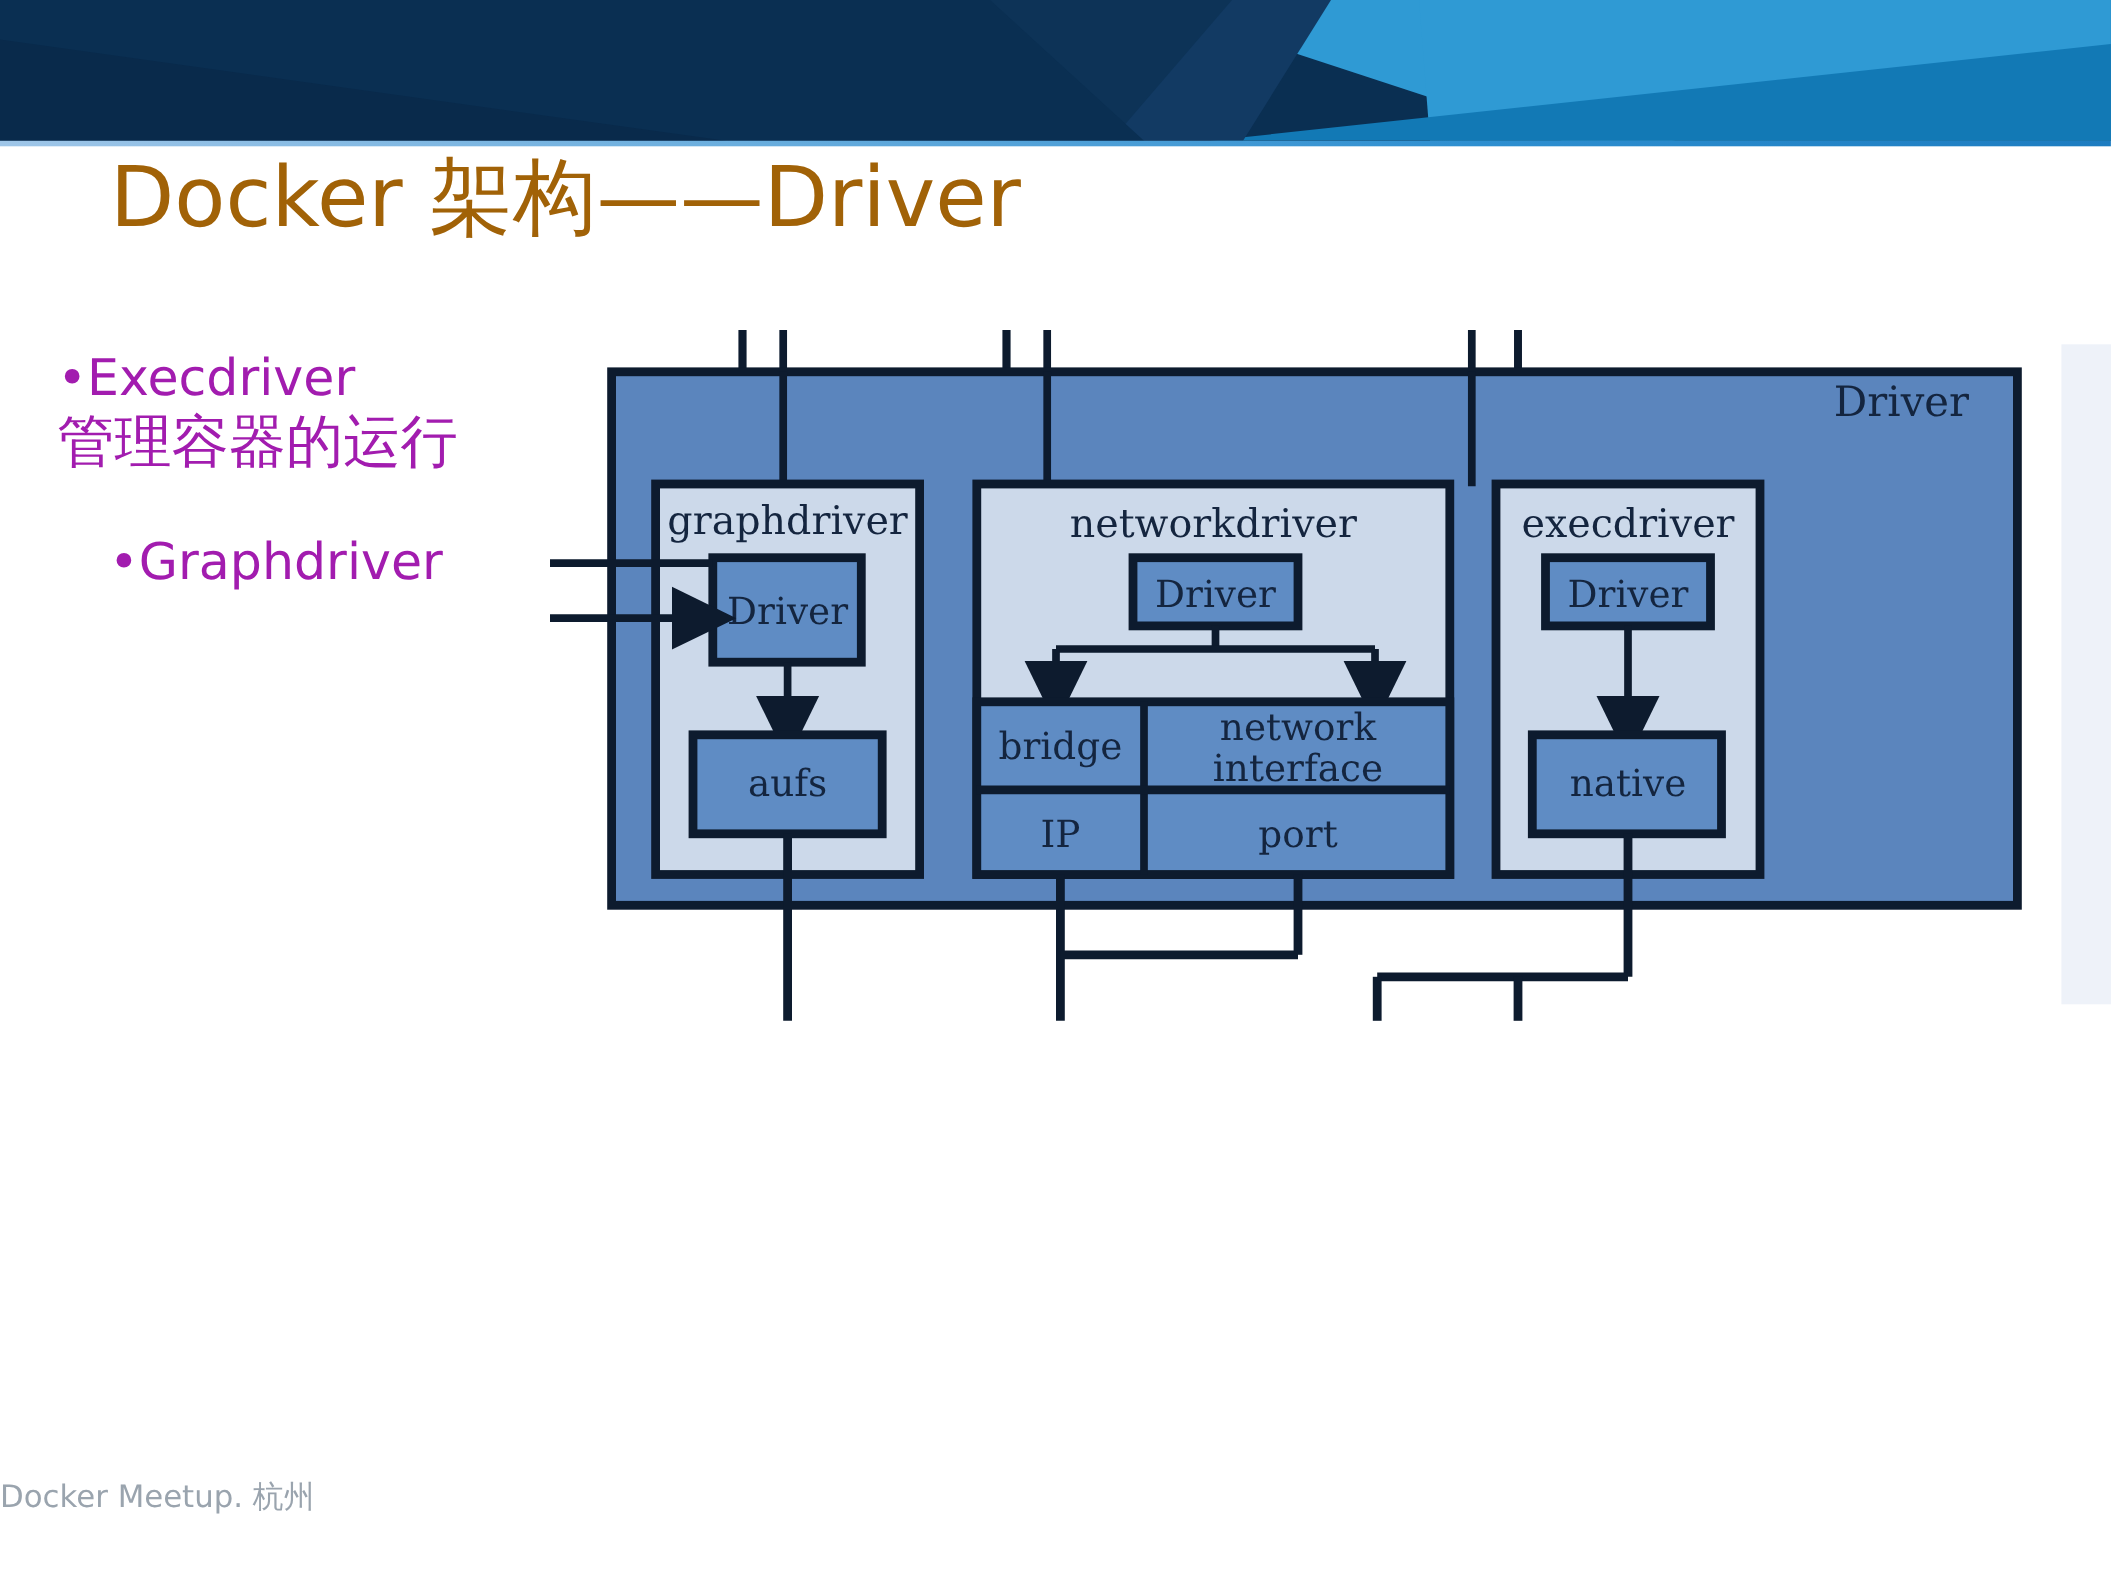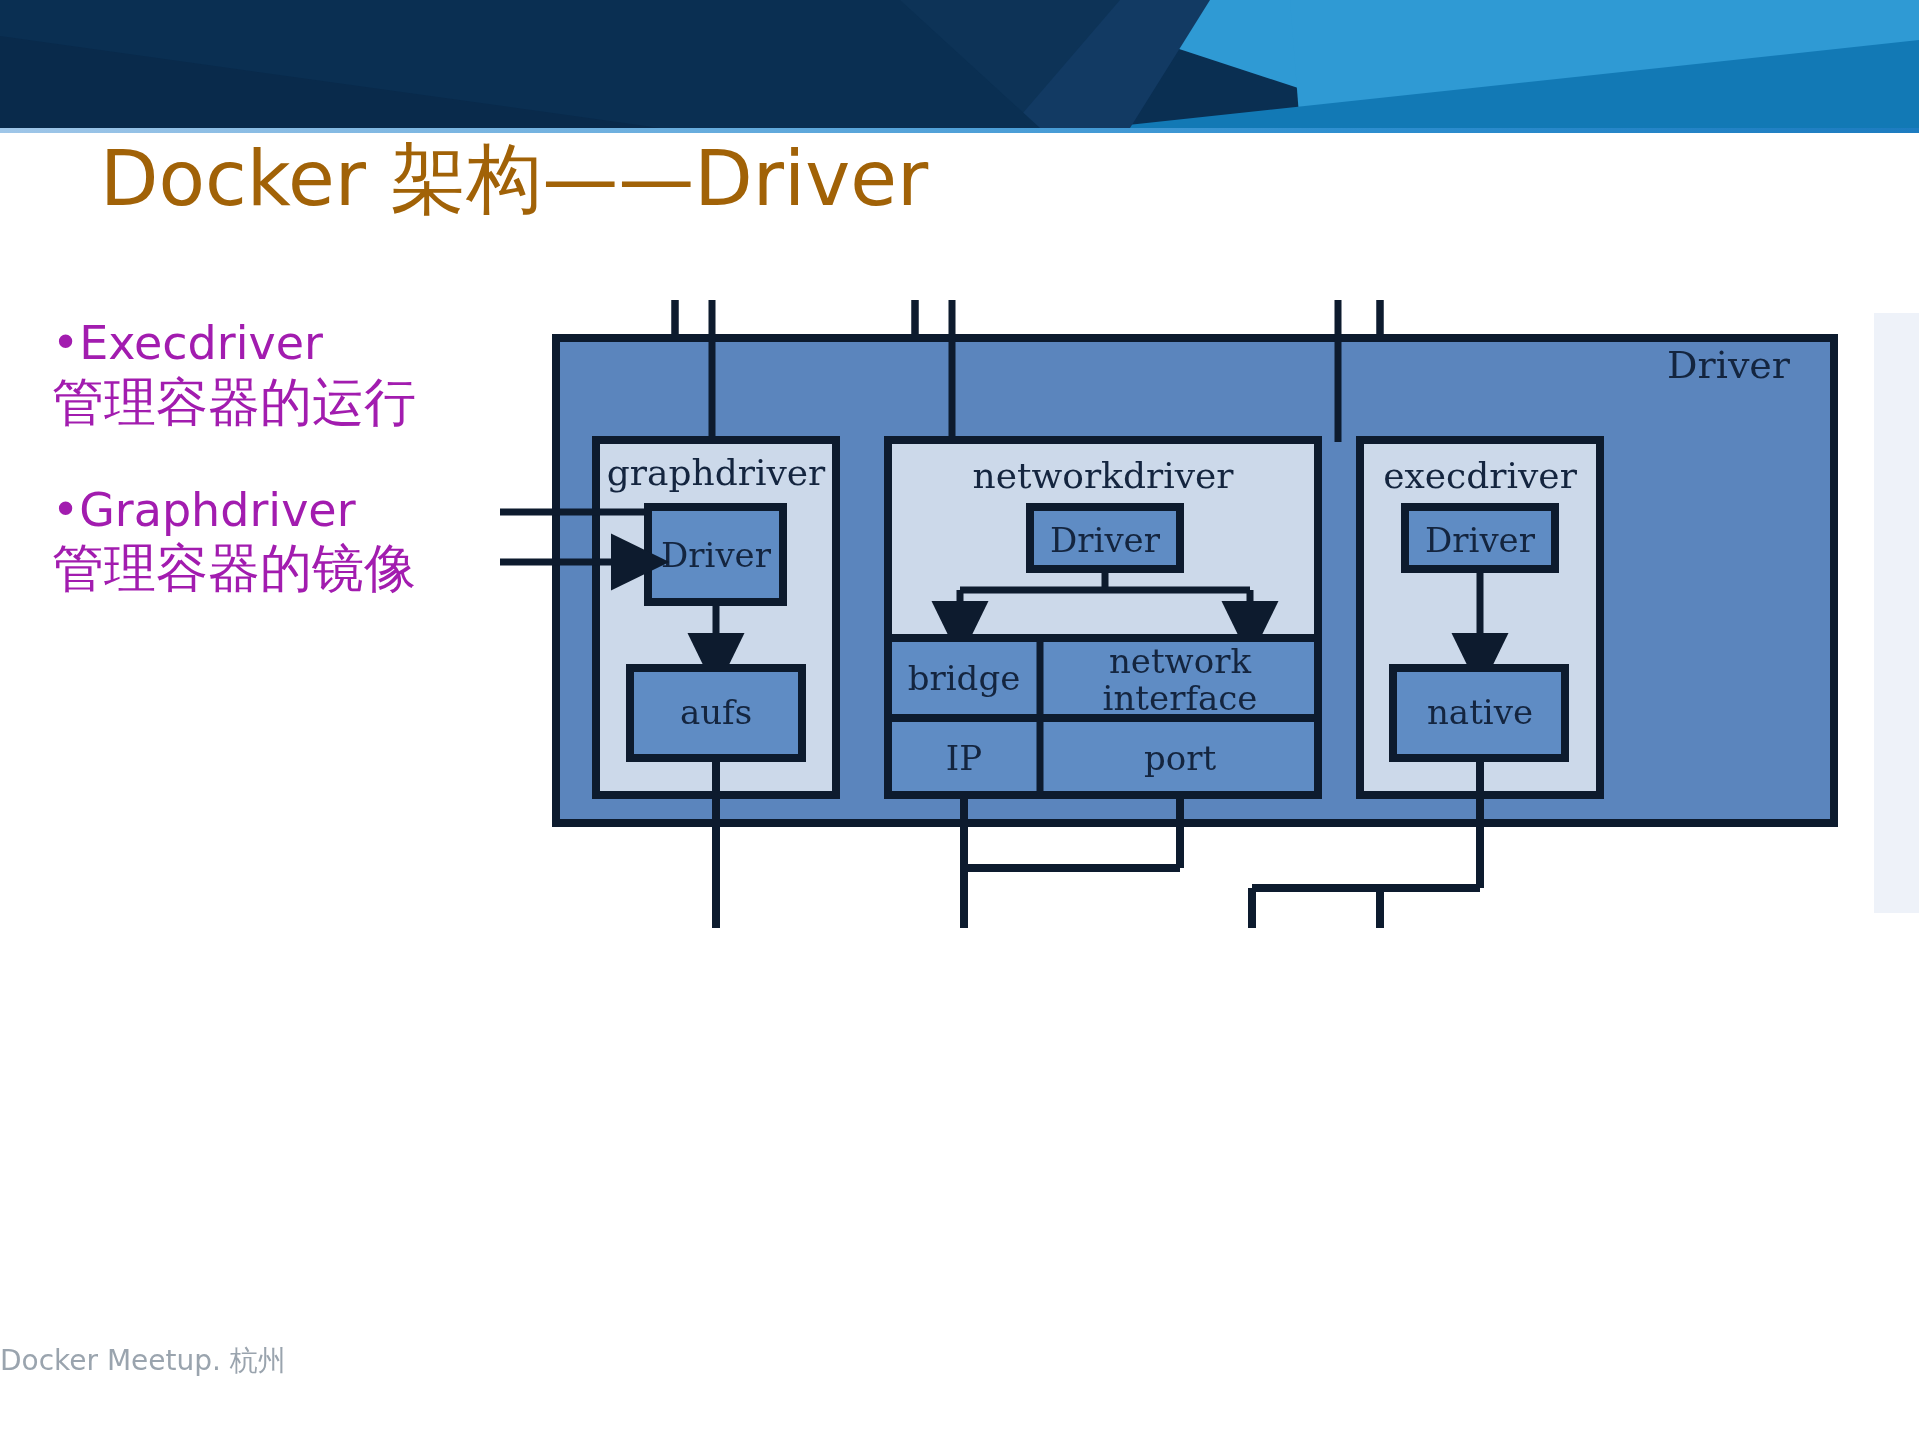--- a/index.html
+++ b/index.html
@@ -34,21 +34,21 @@
     letter-spacing:0px;
     white-space:nowrap;
   }
 
   
   #bullets{
     position:absolute;left:52px;top:318px;width:470px;
     color:#a21caf;
   }
   .bgroup{margin-bottom:52px;}
-  .bgroup:last-child{margin-bottom:0;}
+  .bgroup:last-child{margin-bottom:0;margin-left:47px;}
   .bline-en{
     font-size:46px;line-height:1.12;
     font-family:"DejaVu Sans","Liberation Sans",sans-serif;
     white-space:nowrap;
   }
   .bline-cn{
     font-size:52px;line-height:1.18;
     font-family:"DejaVu Serif","Liberation Serif",serif;
     white-space:nowrap;
     margin-top:2px;
@@ -98,21 +98,20 @@
 <div id="bullets">
 
   <div class="bgroup">
     <div class="bline-en"><span class="bul">•</span><span>Execdriver</span></div>
     <div class="bline-cn">管理容器的运行</div>
   </div>
 
 
   <div class="bgroup">
     <div class="bline-en"><span class="bul">•</span><span>Graphdriver</span></div>
-    <div class="bline-cn">管理容器的镜像</div>
   </div>
 
 </div>
 
 <div id="right-panel"></div>
 
 <div id="diagram">
 <svg width="1410" height="640" viewBox="0 0 1410 640">
   <defs>
     <marker id="ah" markerWidth="9" markerHeight="9" refX="4.2" refY="4.5" orient="auto" markerUnits="strokeWidth">

